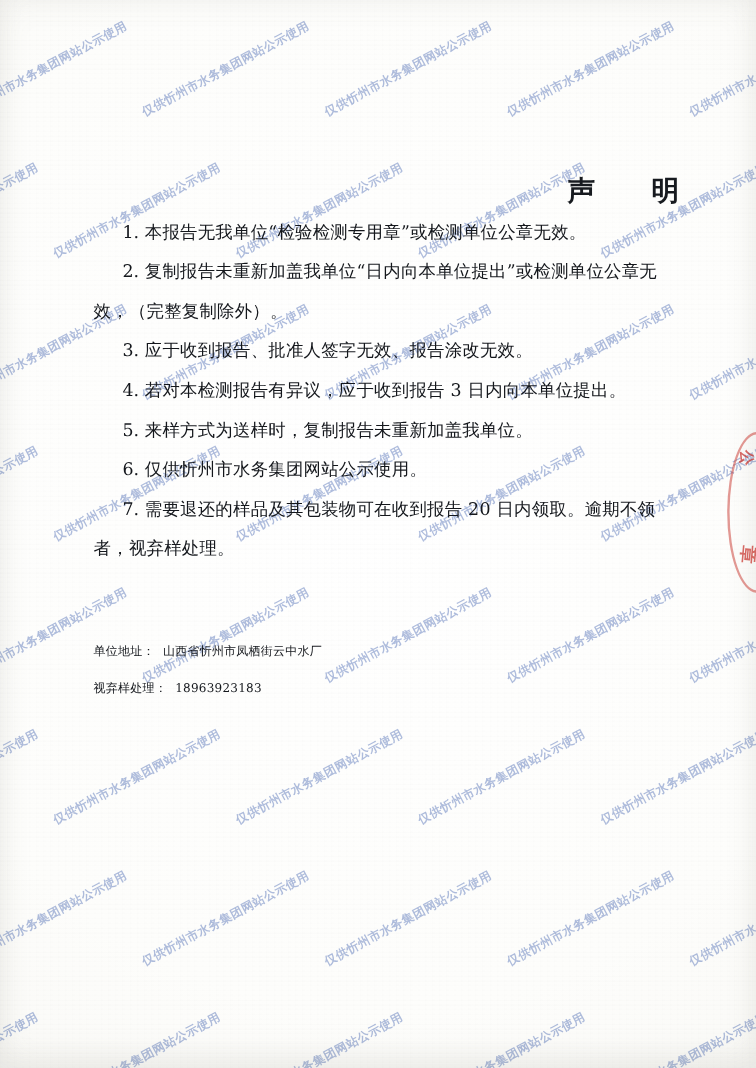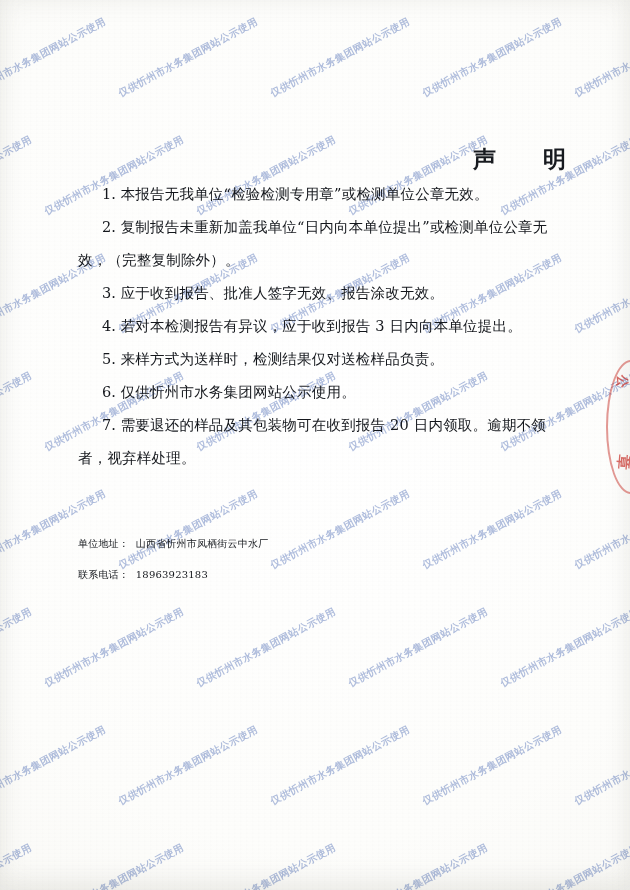--- a/index.html
+++ b/index.html
@@ -210,28 +210,28 @@
 
   <div id="content">
 
     <div id="doc-title">声　明</div>
 
     <div id="clauses">
         <p class="clause"><span class="num">1.</span> <span>本报告无我单位“检验检测专用章”或检测单位公章无效。</span></p>
         <p class="clause"><span class="num">2.</span> <span>复制报告未重新加盖我单位“日内向本单位提出”或检测单位公章无效，（完整复制除外）。</span></p>
         <p class="clause"><span class="num">3.</span> <span>应于收到报告、批准人签字无效、报告涂改无效。</span></p>
         <p class="clause"><span class="num">4.</span> <span>若对本检测报告有异议，应于收到报告 3 日内向本单位提出。</span></p>
-        <p class="clause"><span class="num">5.</span> <span>来样方式为送样时，检测结果仅对送检样品负责。</span></p>
+        <p class="clause"><span class="num">5.</span> <span>来样方式为送样时，复制报告未重新加盖我单位。</span></p>
         <p class="clause"><span class="num">6.</span> <span>仅供忻州市水务集团网站公示使用。</span></p>
         <p class="clause"><span class="num">7.</span> <span>需要退还的样品及其包装物可在收到报告 20 日内领取。逾期不领者，视弃样处理。</span></p>
       </div>
 
     <div id="footer-block">
         <div class="footer-line"><span class="flabel">单位地址：</span>  <span>山西省忻州市凤栖街云中水厂</span></div>
-        <div class="footer-line"><span class="flabel">联系电话：</span>  <span>18963923183</span></div>
+        <div class="footer-line"><span class="flabel">视弃样处理：</span>  <span>18963923183</span></div>
       </div>
 
   </div>
 
   <div class="stamp-arc"></div>
   <div class="stamp-frag" id="stamp-frag-1">公</div>
   <div class="stamp-frag" id="stamp-frag-2">章</div>
 
   <div id="scan-edges"></div>
 </div>

